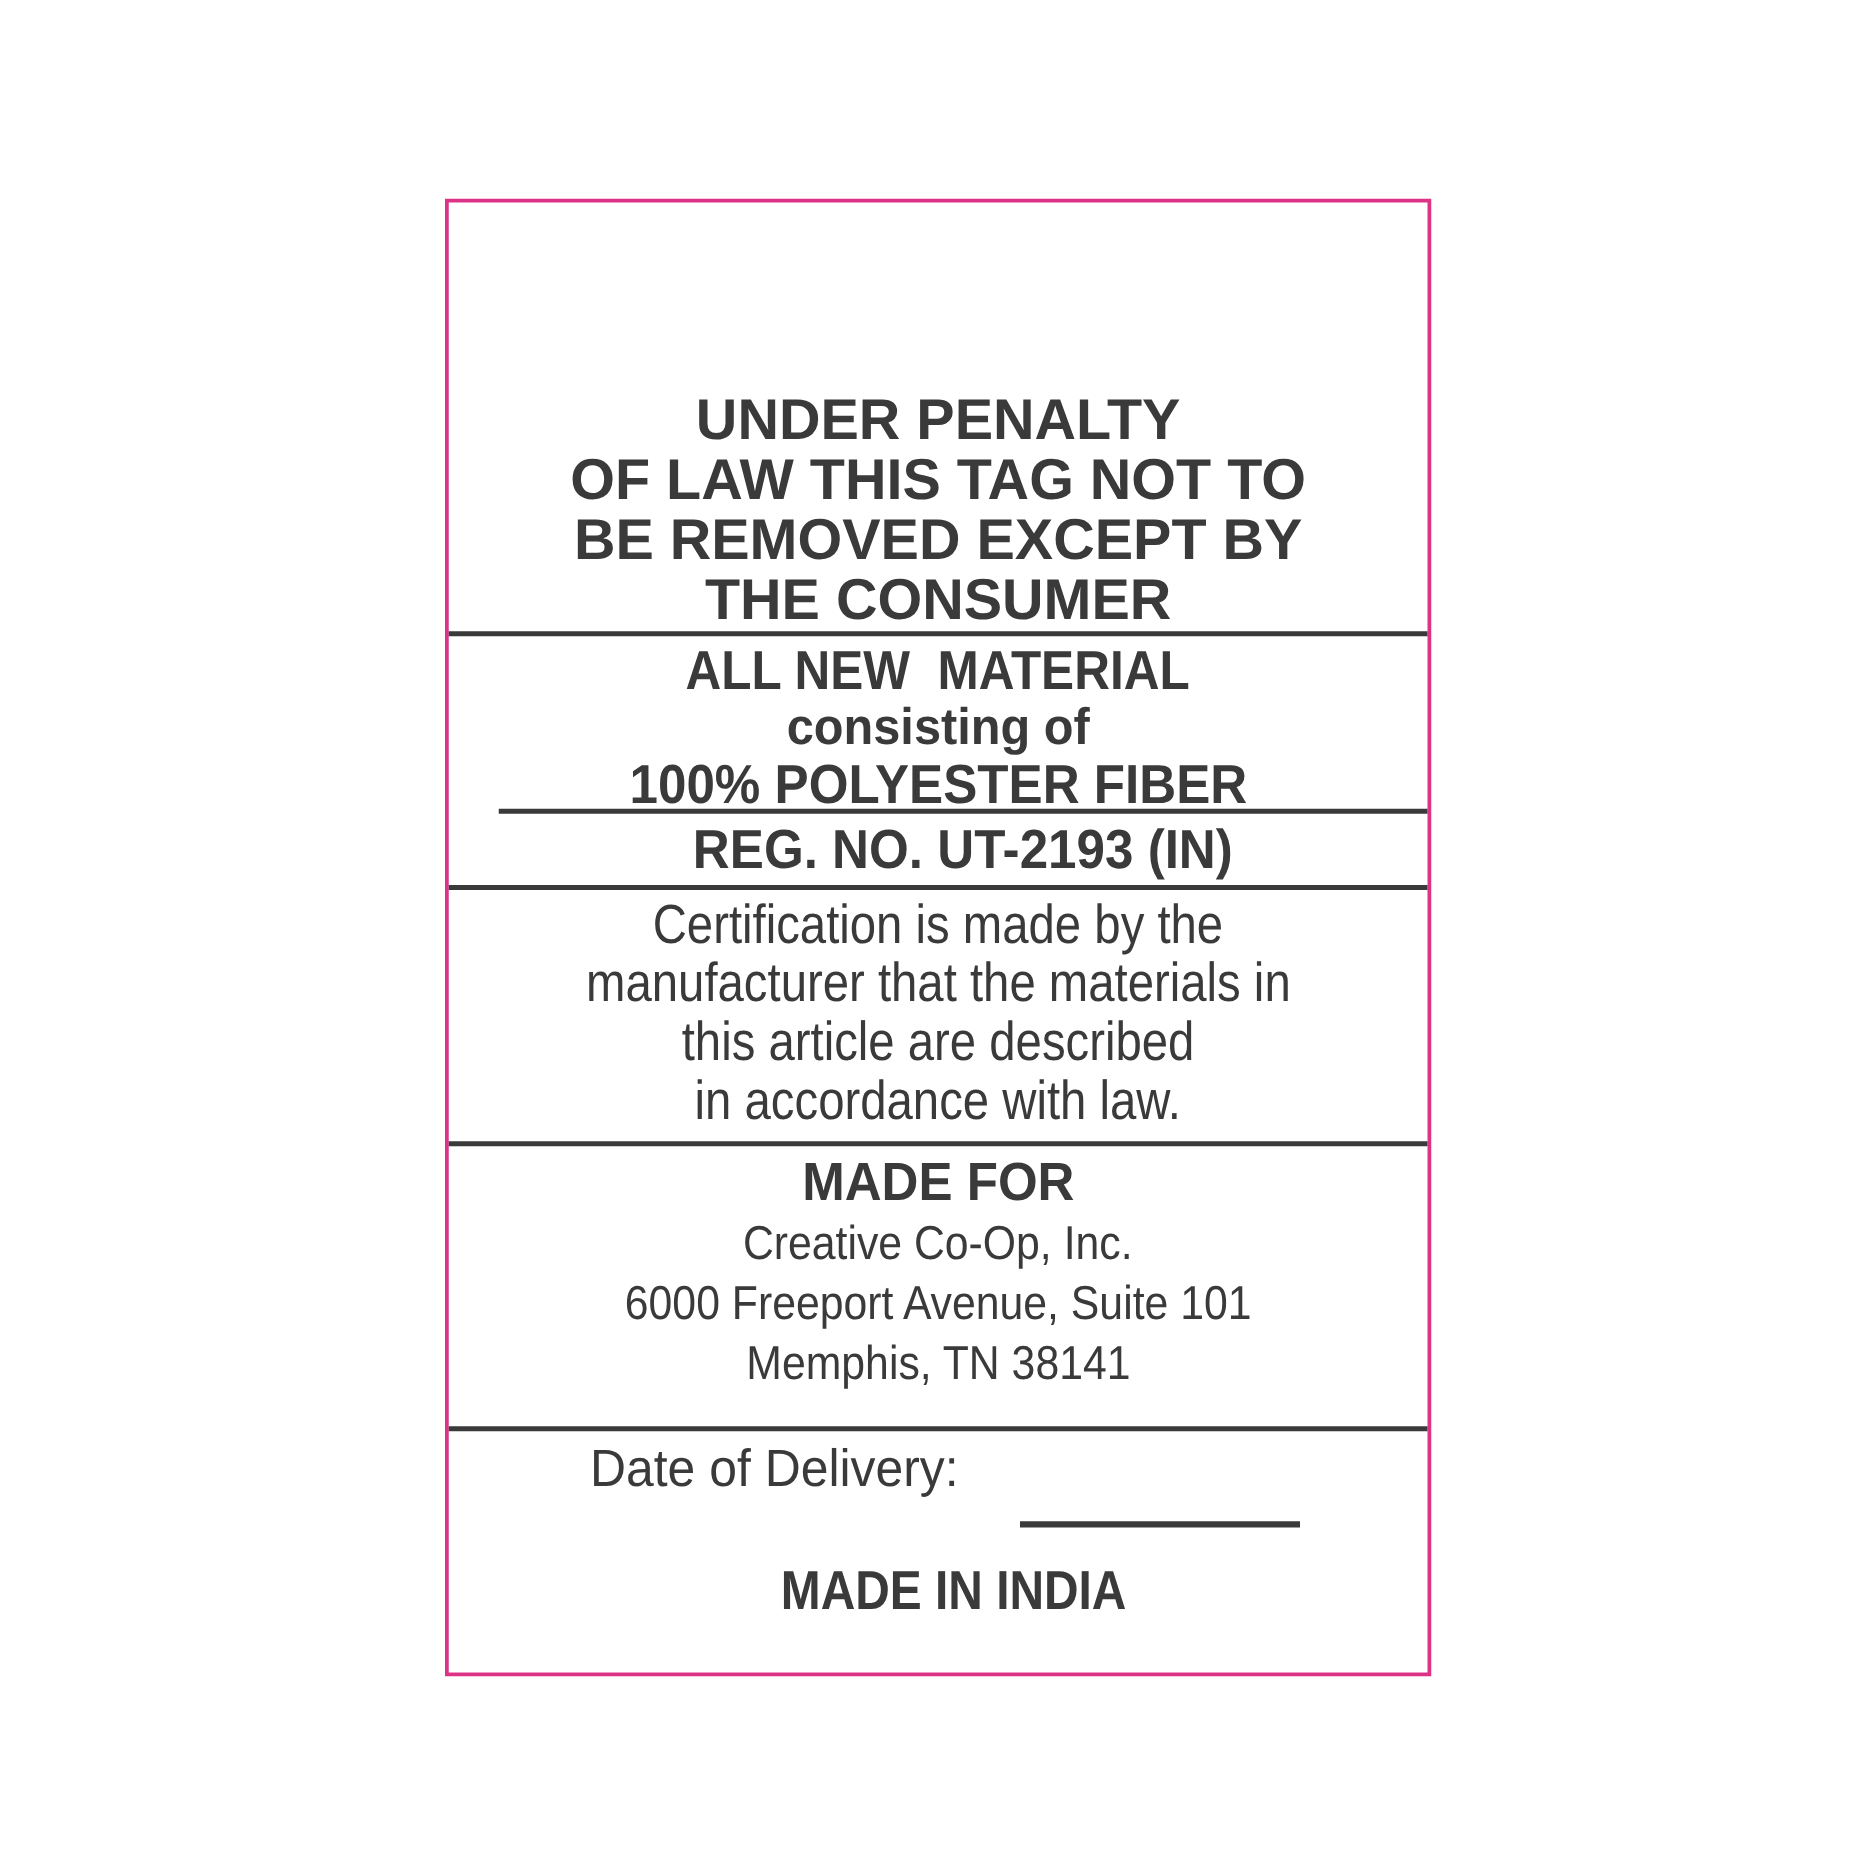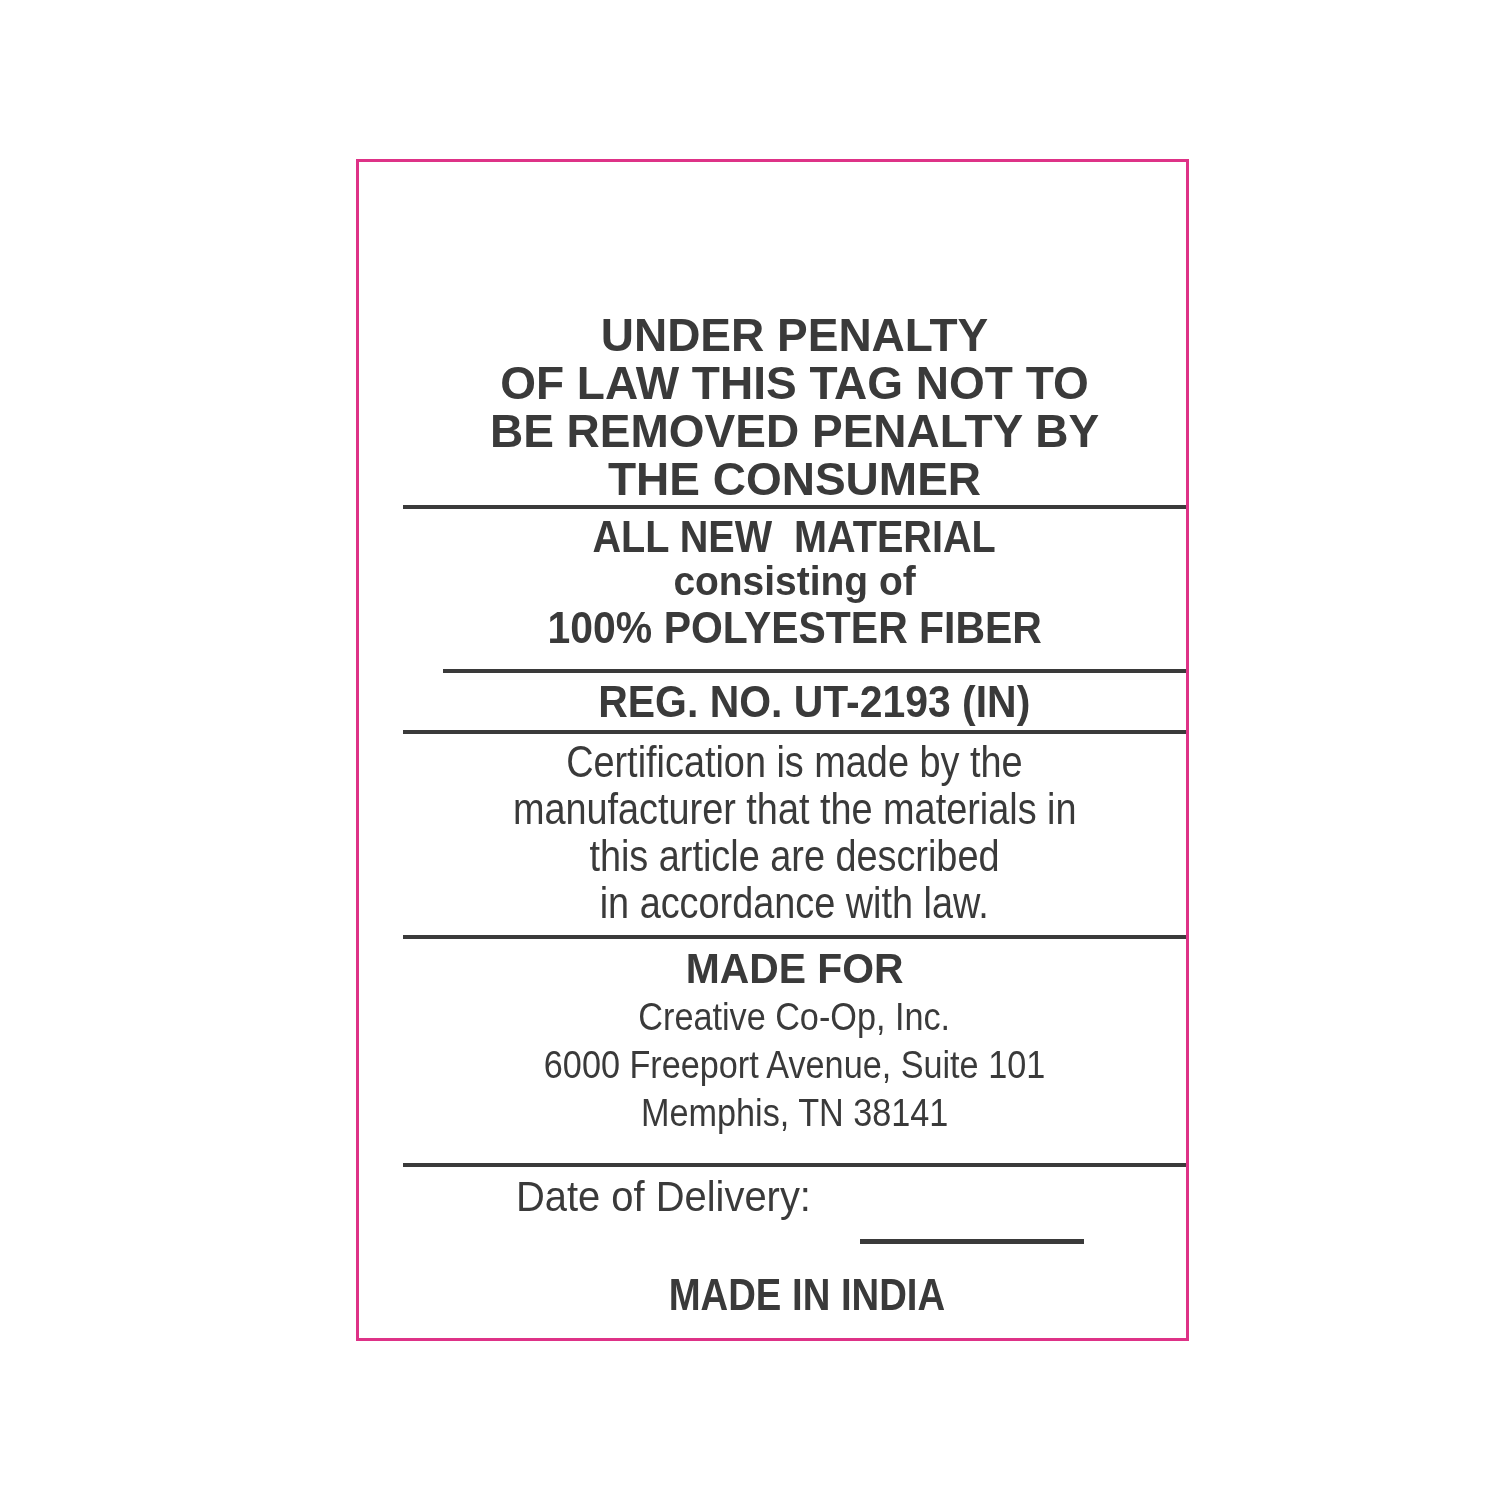--- a/index.html
+++ b/index.html
@@ -15,26 +15,25 @@
     overflow:hidden;
     position:relative;
   }
   .tag{
     position:absolute;
     left:356px;top:159px;
     width:783px;height:1176px;
     border:3px solid var(--accent);
     box-sizing:content-box;
     background:#ffffff;
-    padding-left:44px;
   }
   .sec{box-sizing:border-box;overflow:visible;text-align:center;}
   .sec.ruled{border-top:4px solid var(--ink);}
   .s1{height:343px;display:flex;flex-direction:column;justify-content:flex-end;padding-bottom:2px;}
-  .s2{height:164px;padding-top:4px;}
+  .s2{height:142px;padding-top:4px;}
   .s3{height:61px;display:flex;align-items:center;justify-content:center;margin-left:40px;}
   .s4{height:205px;padding-top:4px;}
   .s5{height:228px;padding-top:4px;}
   .s6{height:161px;position:relative;text-align:left;}
   .line{display:block;}
   .b{font-weight:bold;}
   
   .cond{display:inline-block;white-space:pre;transform-origin:50% 50%;}
   .sx86{transform:scaleX(0.86);}
   .sx87{transform:scaleX(0.87);}
@@ -64,21 +63,21 @@
   }
 </style>
 </head>
 <body style="background: rgb(255, 255, 255);">
 
 <div class="tag">
 
   <div class="sec s1">
     <div class="line b f46"><span class="cond">UNDER PENALTY</span></div>
     <div class="line b f46"><span class="cond">OF LAW THIS TAG NOT TO</span></div>
-    <div class="line b f46"><span class="cond">BE REMOVED PENALTY BY</span></div>
+    <div class="line b f46"><span class="cond">BE REMOVED EXCEPT BY</span></div>
     <div class="line b f46"><span class="cond">THE CONSUMER</span></div>
   </div>
 
   <div class="sec s2 ruled">
     <div class="line b f44"><span class="cond sx90">ALL NEW  MATERIAL</span></div>
     <div class="line b f41"><span class="cond sx95">consisting of</span></div>
     <div class="line b f44b"><span class="cond sx93">100% POLYESTER FIBER</span></div>
   </div>
 
   <div class="sec s3 ruled">

